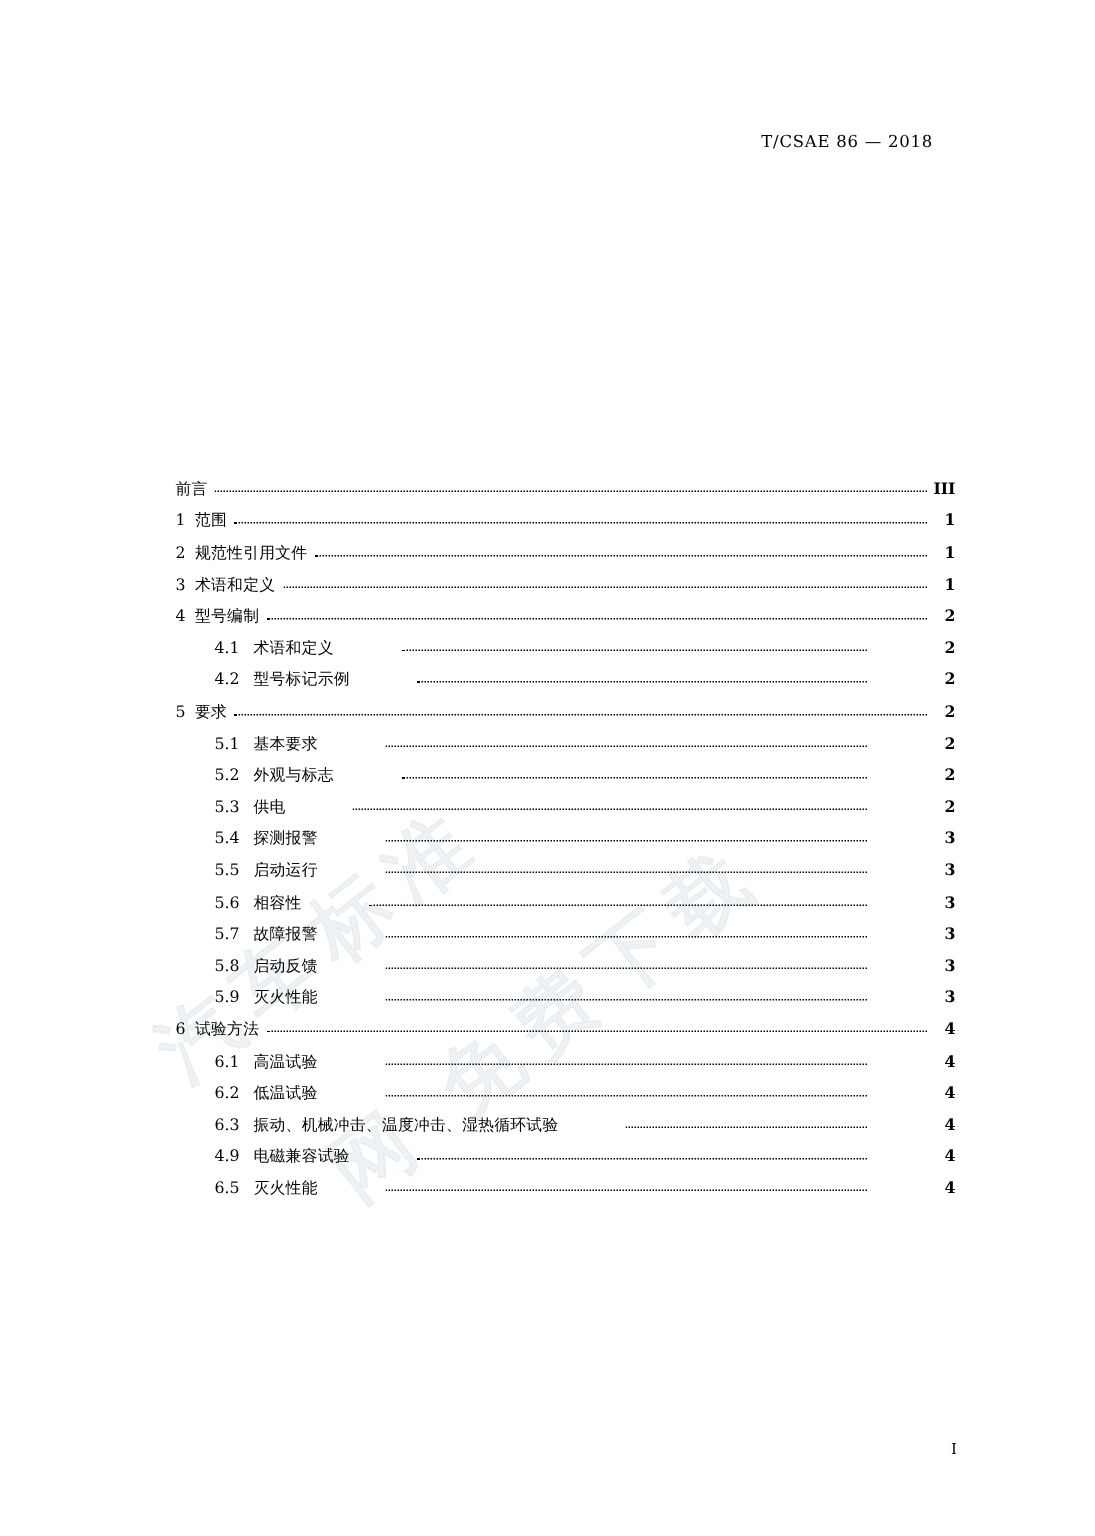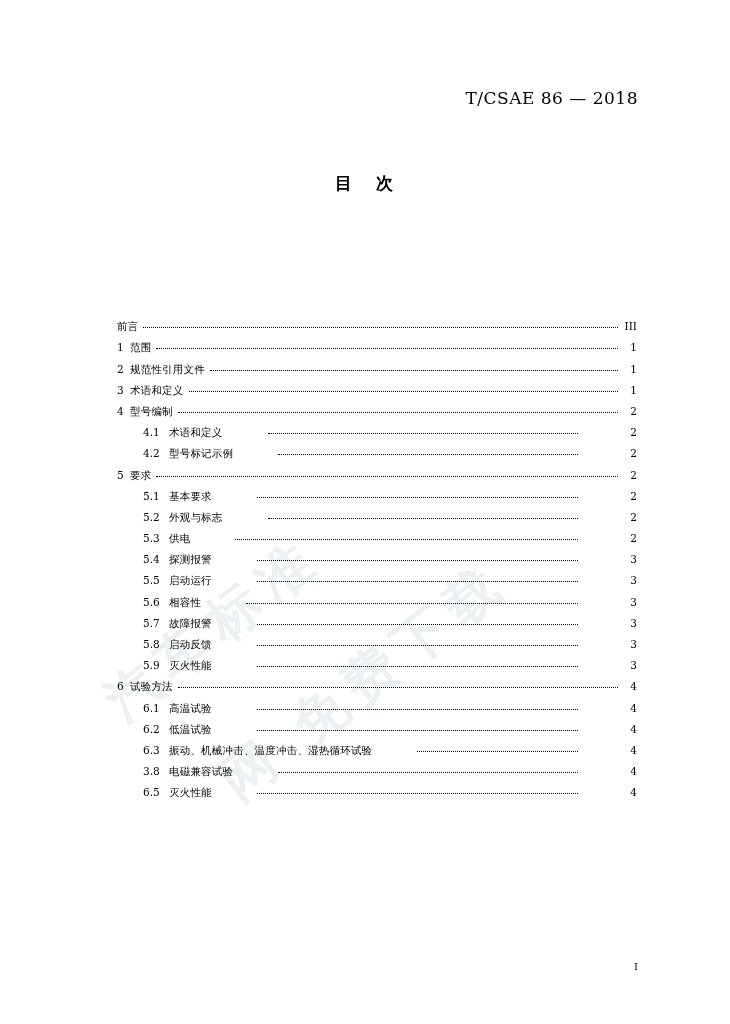--- a/index.html
+++ b/index.html
@@ -40,24 +40,24 @@
     white-space: nowrap;
     transform: rotate(-38deg);
     transform-origin: left top;
     -webkit-text-stroke: 1px #e7edf0;
   }
   .wm1 { left: 20px; top: 530px; }
   .wm2 { left: 135px; top: 610px; }
 
   .header-right {
     position: absolute;
-    right: 92px;
+    right: 108px;
     top: 88px;
     font-family: "DejaVu Serif", "Liberation Serif", serif;
-    font-size: 17px;
+    font-size: 11px;
     letter-spacing: 0.5px;
     white-space: nowrap;
   }
   .doc-title {
     position: absolute;
     left: 0;
     right: 0;
     top: 172px;
     text-align: center;
     font-family: "DejaVu Sans", "Liberation Sans", sans-serif;
@@ -108,20 +108,21 @@
     content: "";
     position: absolute;
     left: 0; right: 0; bottom: 3px;
     border-bottom: 1px dotted #000;
   }
   .toc-row .page-no {
     font-family: "DejaVu Serif", "Liberation Serif", serif;
     font-size: 10.5px;
     min-width: 16px;
     text-align: right;
+    font-weight: bold;
   }
   .footer-page {
     position: absolute;
     right: 92px;
     bottom: 52px;
     font-family: "DejaVu Serif", "Liberation Serif", serif;
     font-size: 10px;
   }
 </style>
 </head>
@@ -129,23 +130,20 @@
 
 <div class="page">
 
   <div class="watermark">
     <div class="wm-text wm1">汽车标准</div>
     <div class="wm-text wm2">网 免费下载</div>
   </div>
 
   <div class="header-right">T/CSAE 86 — 2018</div>
 
-  <div class="doc-title">
-    <span>目</span><span class="gap"></span><span>次</span>
-  </div>
 
   <div class="toc">
       <div class="toc-row lvl1">
         <span class="label">
           <span class="text">前言</span>
         </span>
         <span class="dots"></span>
         <span class="page-no">III</span>
       </div>
       <div class="toc-row lvl1">
@@ -303,21 +301,21 @@
       <div class="toc-row lvl2">
         <span class="label">
           <span class="num">6.3</span>
           <span class="text">振动、机械冲击、温度冲击、湿热循环试验</span>
         </span>
         <span class="dots"></span>
         <span class="page-no">4</span>
       </div>
       <div class="toc-row lvl2">
         <span class="label">
-          <span class="num">3.8</span>
+          <span class="num">4.9</span>
           <span class="text">电磁兼容试验</span>
         </span>
         <span class="dots"></span>
         <span class="page-no">4</span>
       </div>
       <div class="toc-row lvl2">
         <span class="label">
           <span class="num">6.5</span>
           <span class="text">灭火性能</span>
         </span>

